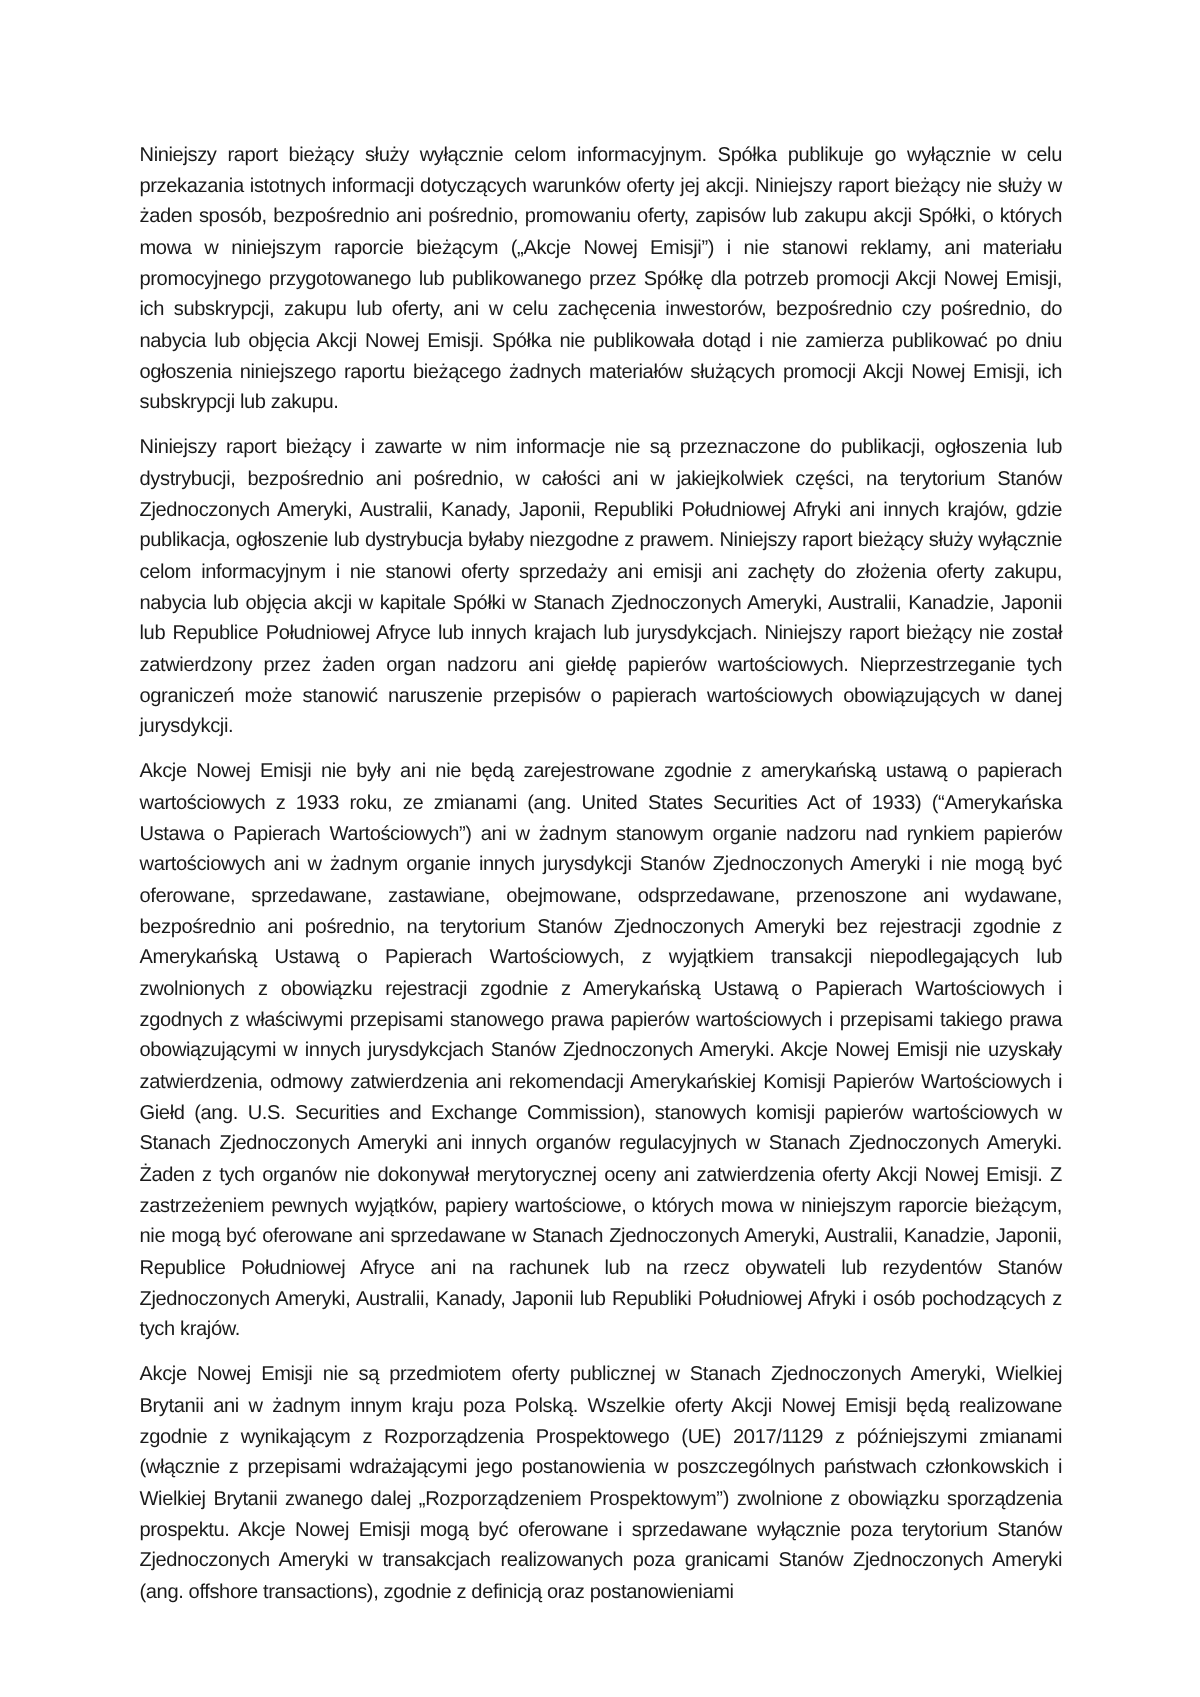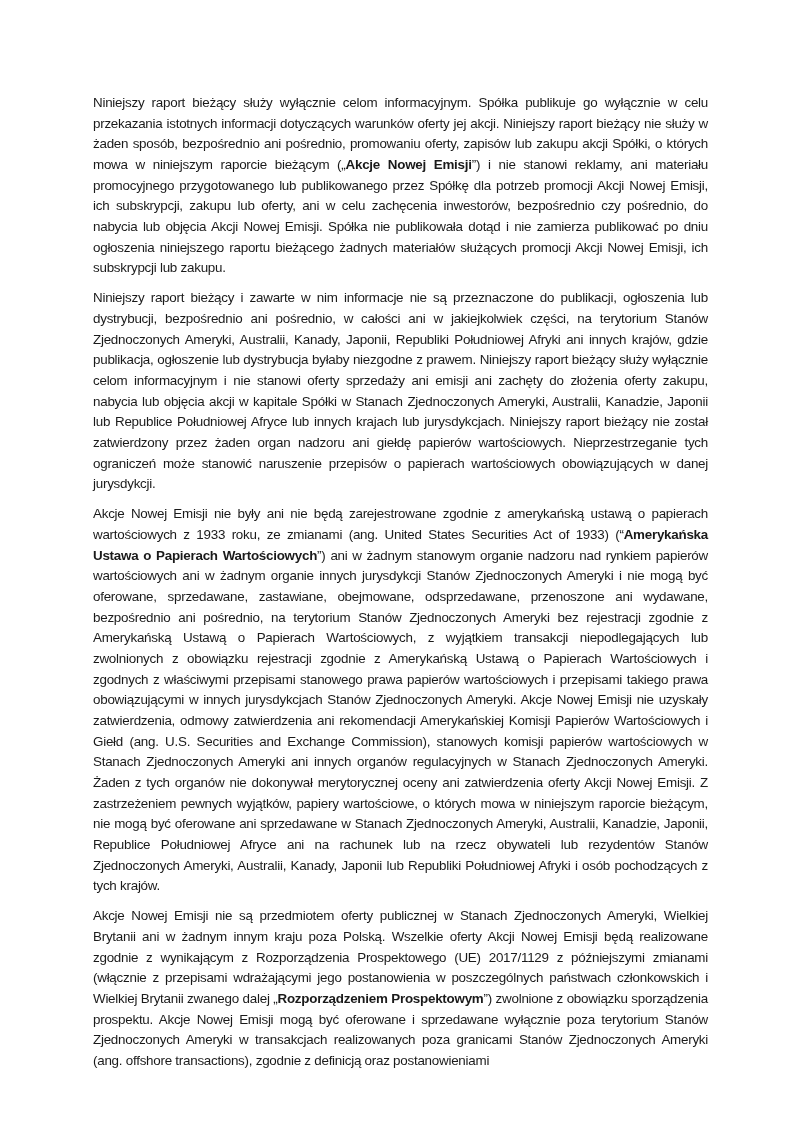--- a/index.html
+++ b/index.html
@@ -4,21 +4,21 @@
 <style>
   html, body { margin: 0; padding: 0; background: #ffffff; }
   body { width: 800px; height: 1131px; overflow: hidden; position: relative; }
   .page {
     position: absolute; left: 93px; top: 93px; width: 615px;
     font-family: "Liberation Sans", sans-serif;
     font-size: 13.4px; line-height: 20.65px; color: #1a1a1a;
     text-align: justify; letter-spacing: -0.25px;
   }
   .para { margin: 0 0 9.5px 0; }
-  .seg-b { font-weight: bold; }
+  .seg-b { font-weight: normal; }
 </style>
 </head>
 <body>
 
 <div class="page">
   <p class="para">
     <span>Niniejszy raport bieżący służy wyłącznie celom informacyjnym. Spółka publikuje go wyłącznie w celu przekazania istotnych informacji dotyczących warunków oferty jej akcji. Niniejszy raport bieżący nie służy w żaden sposób, bezpośrednio ani pośrednio, promowaniu oferty, zapisów lub zakupu akcji Spółki, o których mowa w niniejszym raporcie bieżącym („</span><span class="seg-b">Akcje Nowej Emisji</span><span>”) i nie stanowi reklamy, ani materiału promocyjnego przygotowanego lub publikowanego przez Spółkę dla potrzeb promocji Akcji Nowej Emisji, ich subskrypcji, zakupu lub oferty, ani w celu zachęcenia inwestorów, bezpośrednio czy pośrednio, do nabycia lub objęcia Akcji Nowej Emisji. Spółka nie publikowała dotąd i nie zamierza publikować po dniu ogłoszenia niniejszego raportu bieżącego żadnych materiałów służących promocji Akcji Nowej Emisji, ich subskrypcji lub zakupu.</span>
   </p>
   <p class="para">
     <span>Niniejszy raport bieżący i zawarte w nim informacje nie są przeznaczone do publikacji, ogłoszenia lub dystrybucji, bezpośrednio ani pośrednio, w całości ani w jakiejkolwiek części, na terytorium Stanów Zjednoczonych Ameryki, Australii, Kanady, Japonii, Republiki Południowej Afryki ani innych krajów, gdzie publikacja, ogłoszenie lub dystrybucja byłaby niezgodne z prawem. Niniejszy raport bieżący służy wyłącznie celom informacyjnym i nie stanowi oferty sprzedaży ani emisji ani zachęty do złożenia oferty zakupu, nabycia lub objęcia akcji w kapitale Spółki w Stanach Zjednoczonych Ameryki, Australii, Kanadzie, Japonii lub Republice Południowej Afryce lub innych krajach lub jurysdykcjach. Niniejszy raport bieżący nie został zatwierdzony przez żaden organ nadzoru ani giełdę papierów wartościowych. Nieprzestrzeganie tych ograniczeń może stanowić naruszenie przepisów o papierach wartościowych obowiązujących w danej jurysdykcji.</span>

